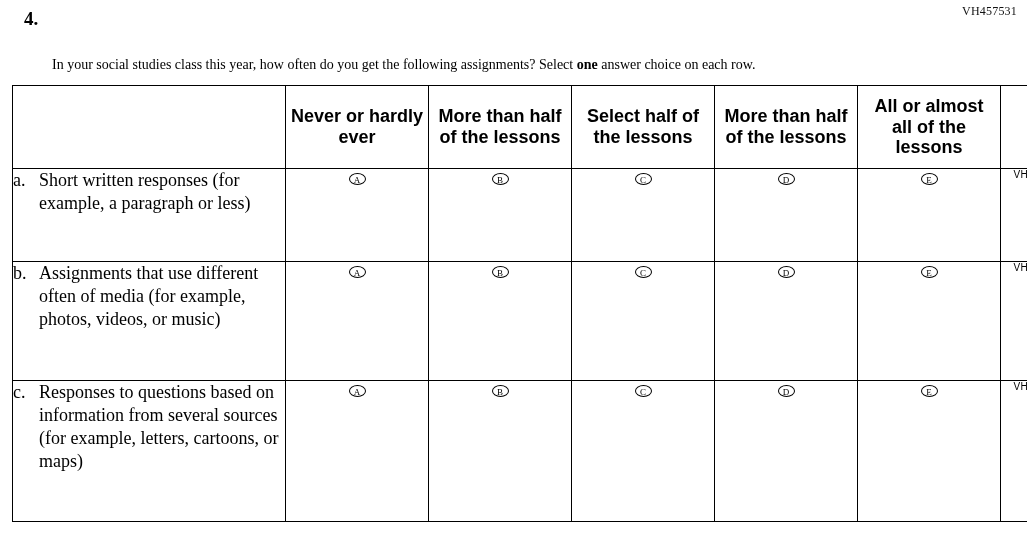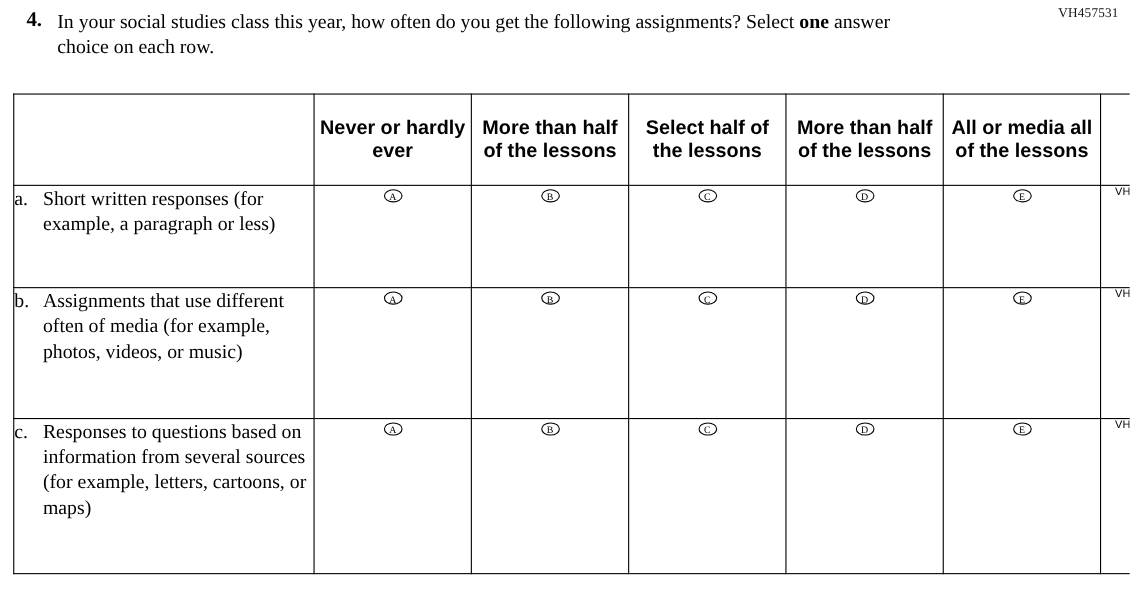--- a/index.html
+++ b/index.html
@@ -44,23 +44,24 @@
   .q-number {
     font-weight: bold;
     font-size: 19px;
     width: 34px;
     flex: 0 0 34px;
     text-align: left;
     padding-left: 6px;
     box-sizing: border-box;
   }
   .q-text {
-    font-size: 18px;
+    font-size: 14px;
     line-height: 1.28;
     flex: 1 1 auto;
+    margin-top: 48px;
   }
   .q-text b { font-weight: bold; }
 
   
   .matrix {
     position: absolute;
     top: 85px;
     left: 12px;
     width: 1000px;
     border-collapse: collapse;
@@ -142,21 +143,21 @@
   </div>
 
   <table class="matrix">
     <thead>
       <tr>
         <th class="col-stem"></th>
         <th class="col-opt">Never or hardly ever</th>
         <th class="col-opt">More than half of the lessons</th>
         <th class="col-opt">Select half of the lessons</th>
         <th class="col-opt">More than half of the lessons</th>
-        <th class="col-opt">All or media all of the lessons</th>
+        <th class="col-opt">All or almost all of the lessons</th>
         <th class="col-code"></th>
       </tr>
     </thead>
     <tbody>
       <tr class="row-a">
         <td class="stem-cell">
           <div class="stem-inner">
             <span class="stem-letter">a.</span>
             <span class="stem-text">Short written responses (for example, a paragraph or less)</span>
           </div>

